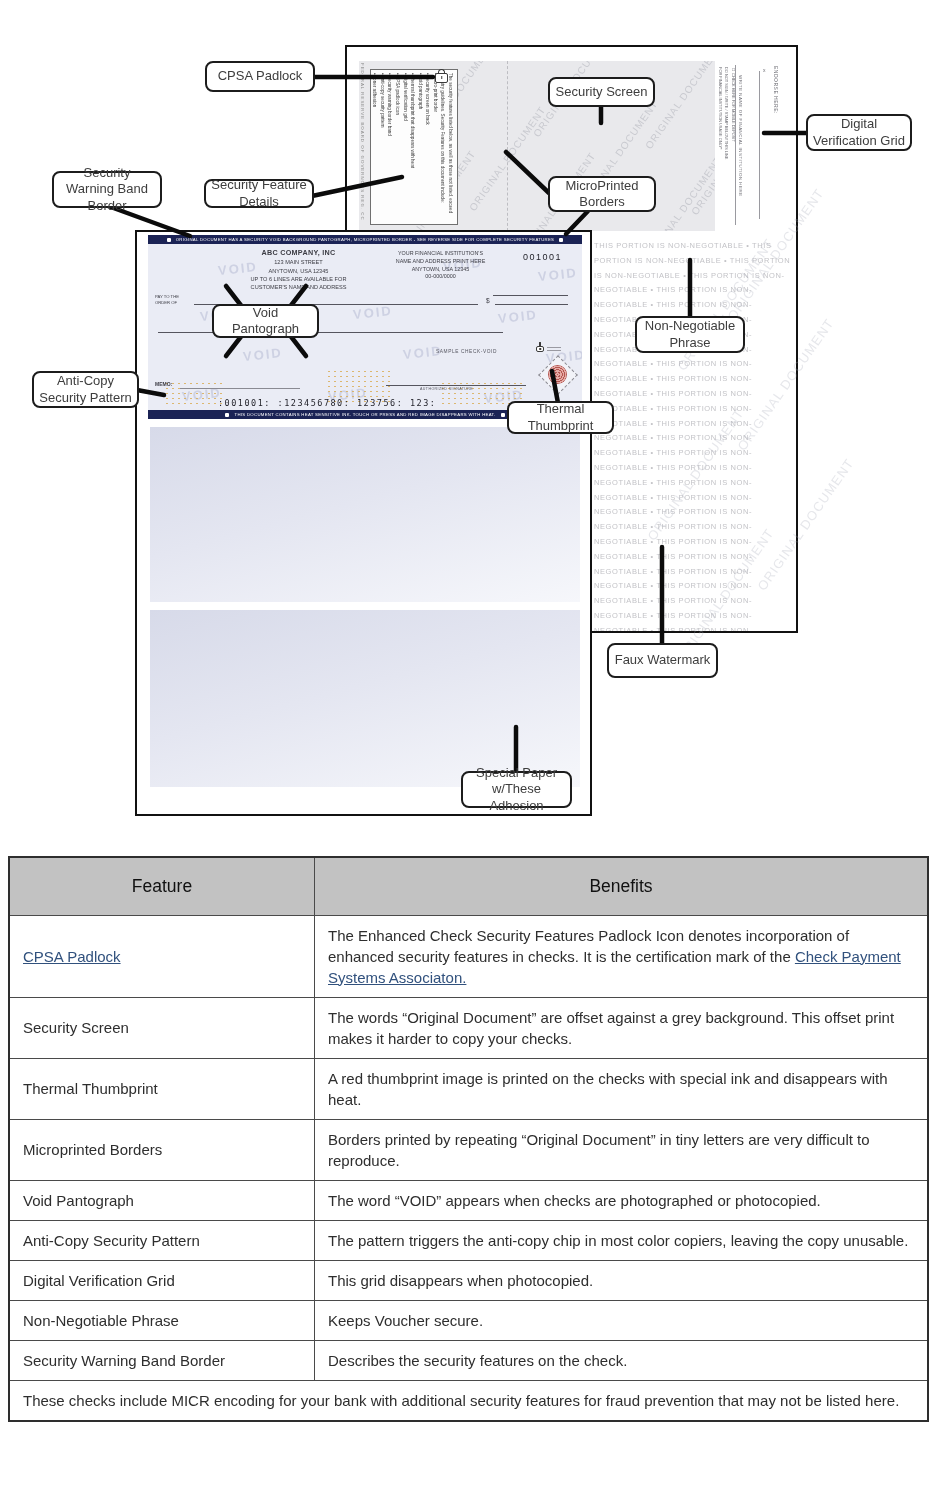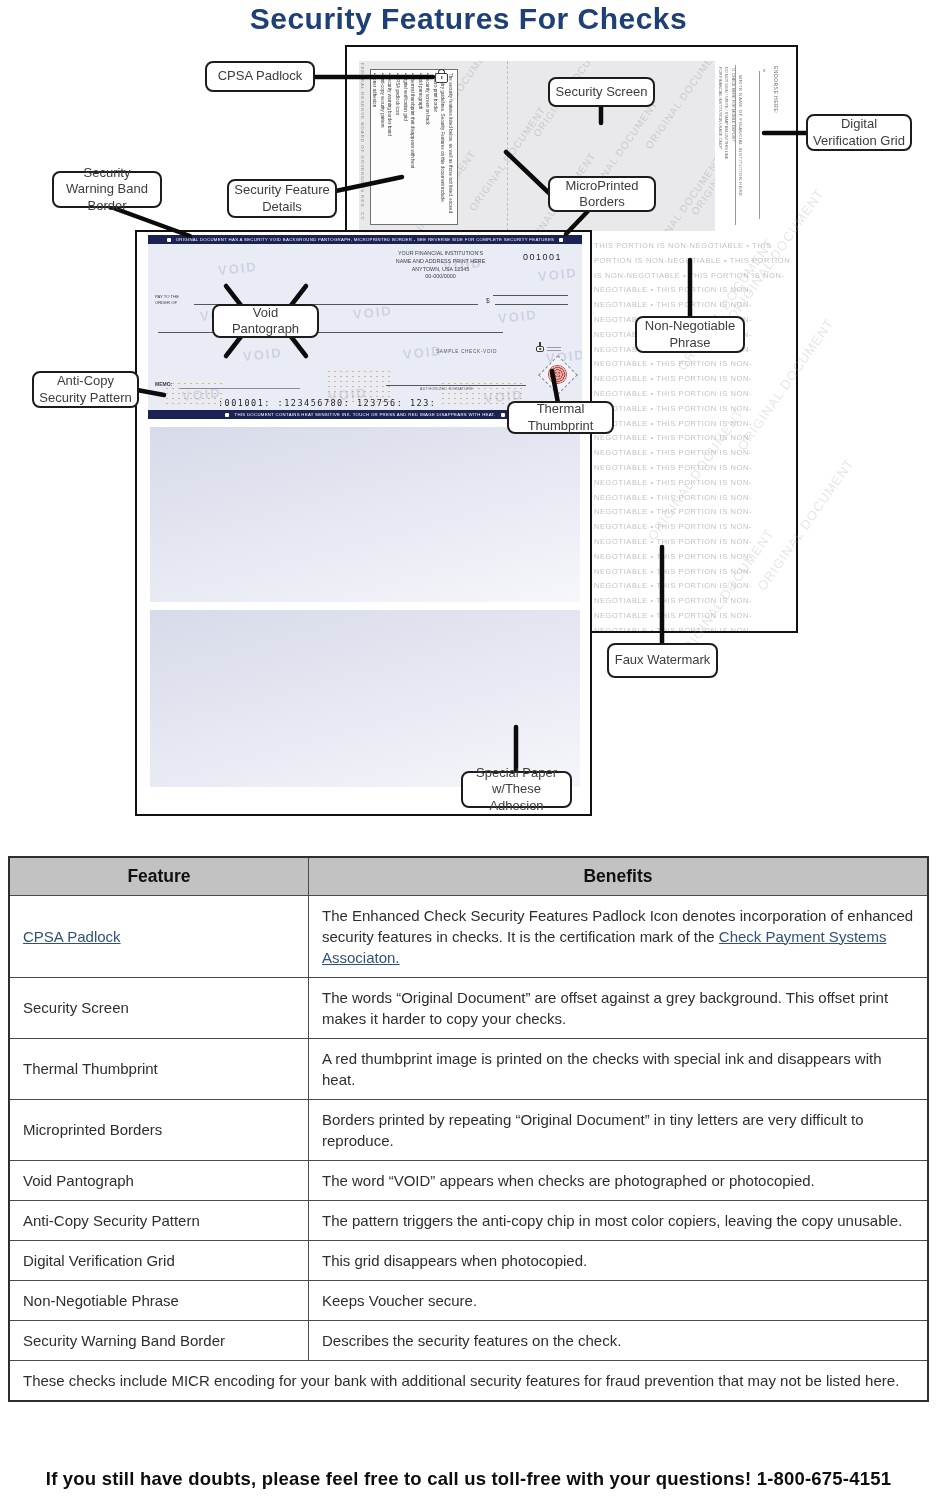--- a/index.html
+++ b/index.html
@@ -77,36 +77,35 @@
   #leader-svg { position:absolute; left:0; top:0; width:937px; height:850px; z-index:3; pointer-events:none; }
   .callout { position:absolute; z-index:4; background:#fff; border:2.5px solid #1c1c1c; border-radius:8px;
              box-sizing:border-box; display:flex; align-items:center; justify-content:center;
              text-align:center; font-size:13px; line-height:1.25; color:#3d3d3d; padding:2px 4px; }
 
   
   #feature-table { position:absolute; left:8px; top:856px; width:921px; border-collapse:collapse; z-index:5; }
   #feature-table th, #feature-table td { border:1px solid #4a4a4a; padding:9px 13px; font-size:15px;
     line-height:1.4; vertical-align:middle; text-align:left; }
   #feature-table { border:2px solid #2e2e2e; }
-  #feature-table th { background:#c2c2c2; font-weight:bold; font-size:17.5px; text-align:center;
-    color:#111; padding:6px; }
+  #feature-table th { background:#c2c2c2; font-weight:normal; font-size:17.5px; text-align:center;
+    color:#111; padding:16px; }
   .col-feature { width:272px; }
   .justify { text-align:center; }
   .tbl-link { text-decoration:underline; color:#31517d; cursor:pointer; }
 
   
   .cta { position:absolute; left:0; top:1468px; width:100%; text-align:center;
          font-size:18.5px; font-weight:bold; color:#0d0d0d; letter-spacing:.2px; }
 </style>
 </head>
 <body>
 
 <div id="page">
 
-  <div class="title">Security Features For Checks</div>
 
   <div class="rect" id="back-rect">
     <div class="back-strip">
       <div id="back-wms">
           <span class="bk-wm" style="left: 34px; top: 28px;">ORIGINAL DOCUMENT</span>
           <span class="bk-wm" style="left: 150px; top: 18px;">ORIGINAL DOCUMENT</span>
           <span class="bk-wm" style="left: 262px; top: 30px;">ORIGINAL DOCUMENT</span>
           <span class="bk-wm" style="left: 86px; top: 92px;">ORIGINAL DOCUMENT</span>
           <span class="bk-wm" style="left: 198px; top: 86px;">ORIGINAL DOCUMENT</span>
           <span class="bk-wm" style="left: 308px; top: 96px;">ORIGINAL DOCUMENT</span>
@@ -170,20 +169,27 @@
           <span class="void-wm" style="left: 205px; top: 70px;">VOID</span>
           <span class="void-wm" style="left: 350px; top: 74px;">VOID</span>
           <span class="void-wm" style="left: 95px; top: 112px;">VOID</span>
           <span class="void-wm" style="left: 255px; top: 110px;">VOID</span>
           <span class="void-wm" style="left: 398px; top: 114px;">VOID</span>
           <span class="void-wm" style="left: 34px; top: 152px;">VOID</span>
           <span class="void-wm" style="left: 180px; top: 152px;">VOID</span>
           <span class="void-wm" style="left: 336px; top: 154px;">VOID</span>
         </div>
 
+      <div class="company">
+          <div class="co-name">ABC COMPANY, INC</div>
+          <div>123 MAIN STREET</div>
+          <div>ANYTOWN, USA 12345</div>
+          <div>UP TO 6 LINES ARE AVAILABLE FOR</div>
+          <div>CUSTOMER'S NAME AND ADDRESS</div>
+        </div>
       <div class="institution">
           <div>YOUR FINANCIAL INSTITUTION'S</div>
           <div>NAME AND ADDRESS PRINT HERE</div>
           <div>ANYTOWN, USA 12345</div>
           <div>00-000/0000</div>
         </div>
       <div class="check-no">001001</div>
 
       <div class="line" style="left:345px;top:60px;width:75px;"></div>
 
@@ -243,21 +249,21 @@
       <line x1="558" y1="403" x2="552" y2="371"></line>
       <line x1="662" y1="644" x2="662" y2="547"></line>
       <line x1="516" y1="772" x2="516" y2="727"></line>
     </g>
   </svg>
 
   <div class="callout" style="left:205px;top:61px;width:110px;height:31px;">CPSA Padlock</div>
   <div class="callout" style="left:548px;top:77px;width:107px;height:30px;">Security Screen</div>
   <div class="callout" style="left:806px;top:114px;width:106px;height:37px;">Digital Verification Grid</div>
   <div class="callout" style="left:52px;top:171px;width:110px;height:37px;">Security Warning Band Border</div>
-  <div class="callout" style="left:204px;top:179px;width:110px;height:39px;margin-left:23px;">Security Feature Details</div>
+  <div class="callout" style="left:204px;top:179px;width:110px;height:29px;">Security Feature Details</div>
   <div class="callout" style="left:548px;top:176px;width:108px;height:36px;">MicroPrinted Borders</div>
   <div class="callout" style="left:212px;top:304px;width:107px;height:34px;">Void Pantograph</div>
   <div class="callout" style="left:635px;top:316px;width:110px;height:37px;">Non-Negotiable Phrase</div>
   <div class="callout" style="left:32px;top:371px;width:107px;height:37px;">Anti-Copy Security Pattern</div>
   <div class="callout" style="left:507px;top:401px;width:107px;height:33px;">Thermal Thumbprint</div>
   <div class="callout" style="left:607px;top:643px;width:111px;height:35px;">Faux Watermark</div>
   <div class="callout" style="left:461px;top:771px;width:111px;height:37px;">Special Paper w/These Adhesion</div>
 
   <table id="feature-table">
     <thead>
@@ -304,14 +310,13 @@
           <td>Describes the security features on the check.</td>
         </tr>
       </tbody>
     <tbody>
       <tr>
         <td colspan="2">These checks include MICR encoding for your bank with additional security features for fraud prevention that may not be listed here.</td>
       </tr>
     </tbody>
   </table>
 
-  <div class="cta">If you still have doubts, please feel free to call us toll-free with your questions! 1-800-675-4151</div>
 </div>
 
 </body></html>

